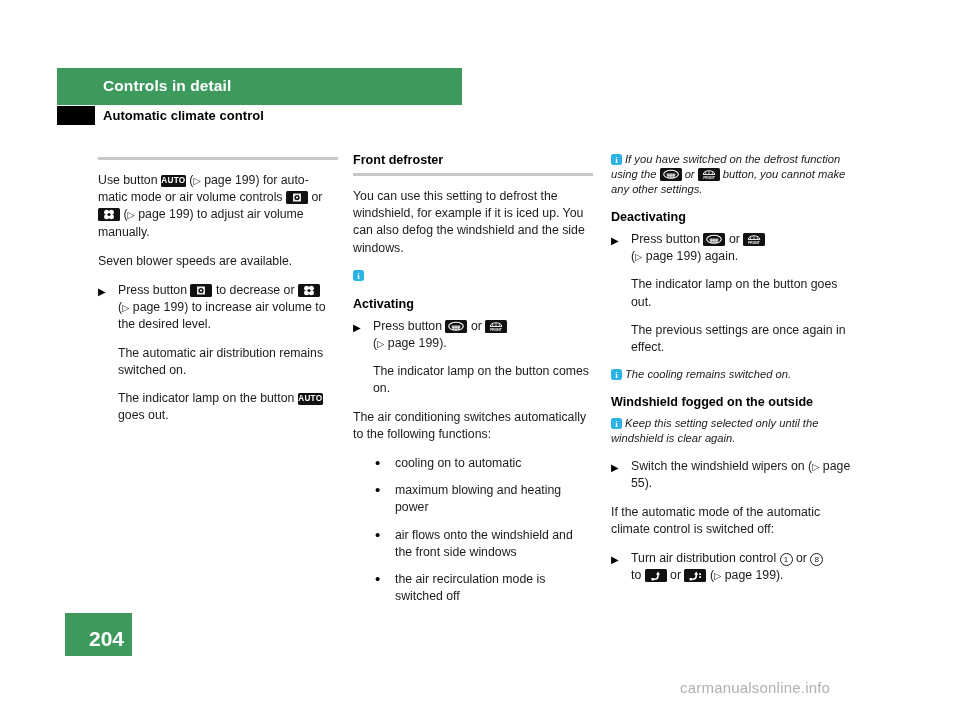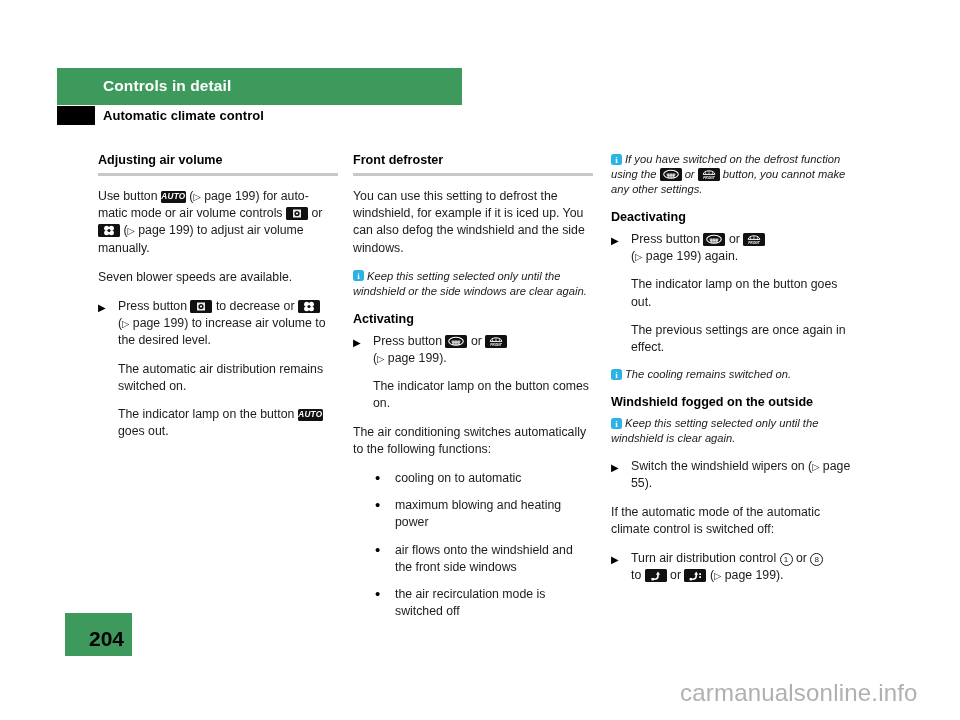--- a/index.html
+++ b/index.html
@@ -60,29 +60,29 @@
     width: 67px;
     height: 43px;
     background: #3d9a5c;
   }
   .page-num {
     position: absolute;
     right: 8px;
     bottom: 5px;
     font-size: 21px;
     font-weight: bold;
-    color: #000000;
+    color: #ffffff;
   }
 
   
   .watermark {
     position: absolute;
     left: 680px;
     top: 679px;
-    font-size: 24px;
+    font-size: 15px;
     color: #b0b0b0;
     font-family: "Liberation Sans", sans-serif;
     letter-spacing: 0.2px;
   }
 
   
   .col {
     position: absolute;
     top: 152px;
     width: 240px;
@@ -160,21 +160,20 @@
 
   
   .ibox {
     display: inline-block;
     vertical-align: -3px;
     background: #111111;
     border-radius: 1.5px;
     text-align: center;
     overflow: hidden;
     position: relative;
-    font-style: italic;
   }
   .ic-auto {
     width: 25px; height: 12px; line-height: 12px;
     color: #fff; font-size: 8.2px; font-weight: bold;
     letter-spacing: 0.3px;
     font-family: "Liberation Sans", sans-serif;
   }
   .ic-fan-sm { width: 22px; height: 13px; }
   .ic-fan-lg { width: 22px; height: 13px; }
   .ic-defr-rear { width: 22px; height: 13px; }
@@ -222,21 +221,20 @@
 </head>
 <body>
 
 <div class="chapter-bar"></div>
 <div class="chapter-title">Controls in detail</div>
 <div class="section-blackbox"></div>
 <div class="section-title">Automatic climate control</div>
 
 <div class="col col-1">
 
-  <h3 class="sub">Adjusting air volume</h3>
   <div class="rule"></div>
 
   <p class="para">
     <span>Use button</span>
     <span class="ibox ic-auto">AUTO</span>
     <span>(</span><span class="tri-ref">▷</span>&nbsp;<span>page 199) for auto-matic mode or air volume controls</span>
     <span class="ibox ic-fan-sm">
       <svg width="22" height="13" viewBox="0 0 22 13" aria-hidden="true">
         <rect x="7" y="2.5" width="8" height="8" fill="#fff" opacity="0.92"></rect>
         <circle cx="11" cy="6.5" r="2.6" fill="#111"></circle>
@@ -298,21 +296,21 @@
 </div>
 
 <div class="col col-2">
 
   <h3 class="sub">Front defroster</h3>
   <div class="rule"></div>
 
   <p class="para">You can use this setting to defrost the windshield, for example if it is iced up. You can also defog the windshield and the side windows.</p>
 
   <p class="note">
-    <span class="iinfo"></span><span class="itext">Keep this setting selected only until the windshield or the side windows are clear again.</span>
+    <span class="iinfo"></span>
   </p>
 
   <h3 class="sub-plain">Activating</h3>
 
   <div class="step">
     <div class="tri">▶</div>
     <div class="stxt">
       <span>Press button</span>
       <span class="ibox ic-defr-rear">
         <svg width="22" height="13" viewBox="0 0 22 13" aria-hidden="true">

